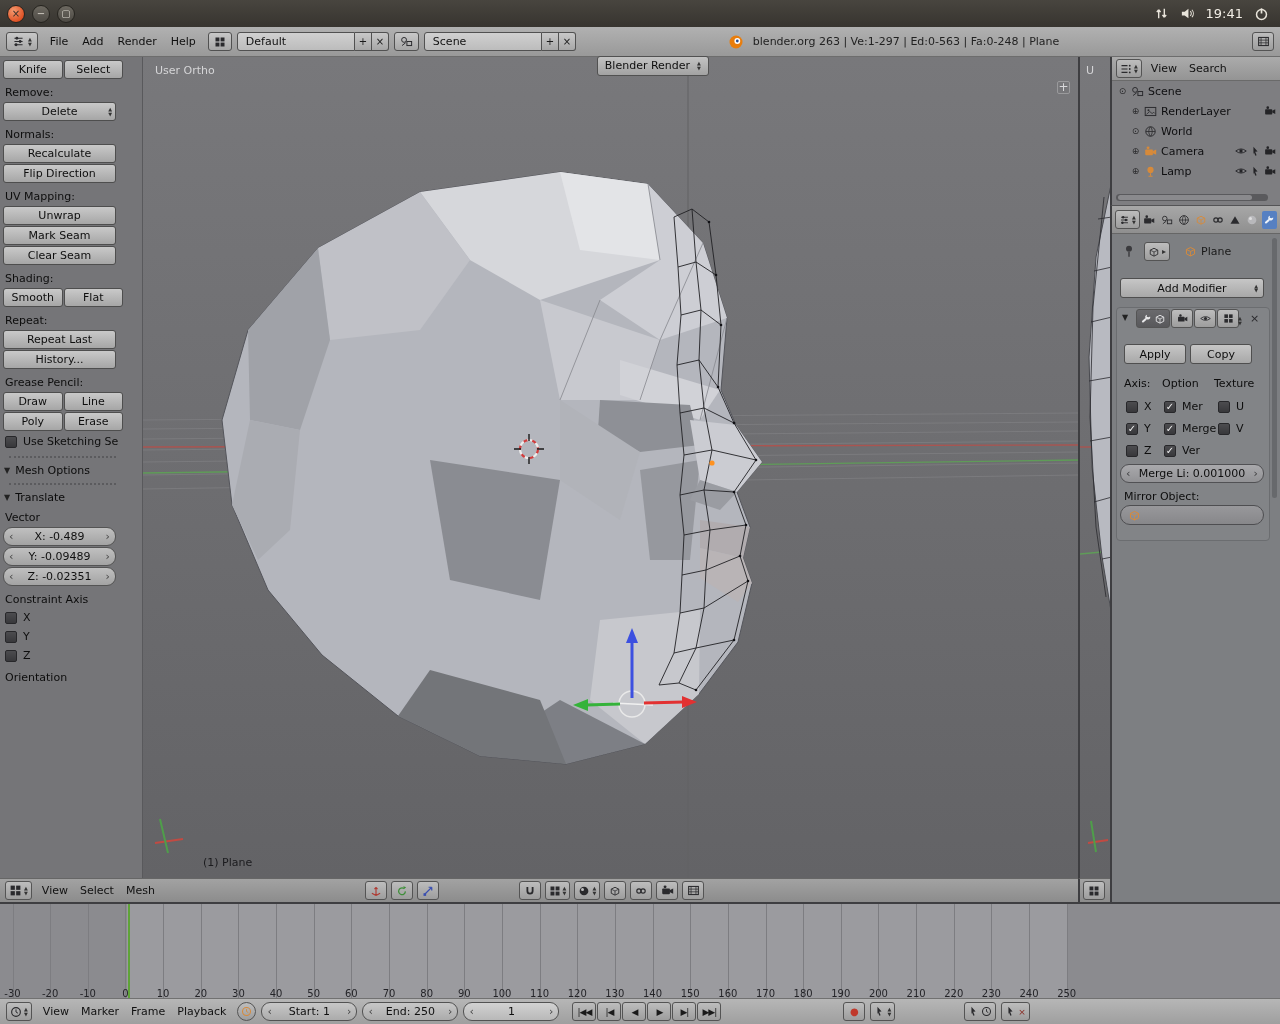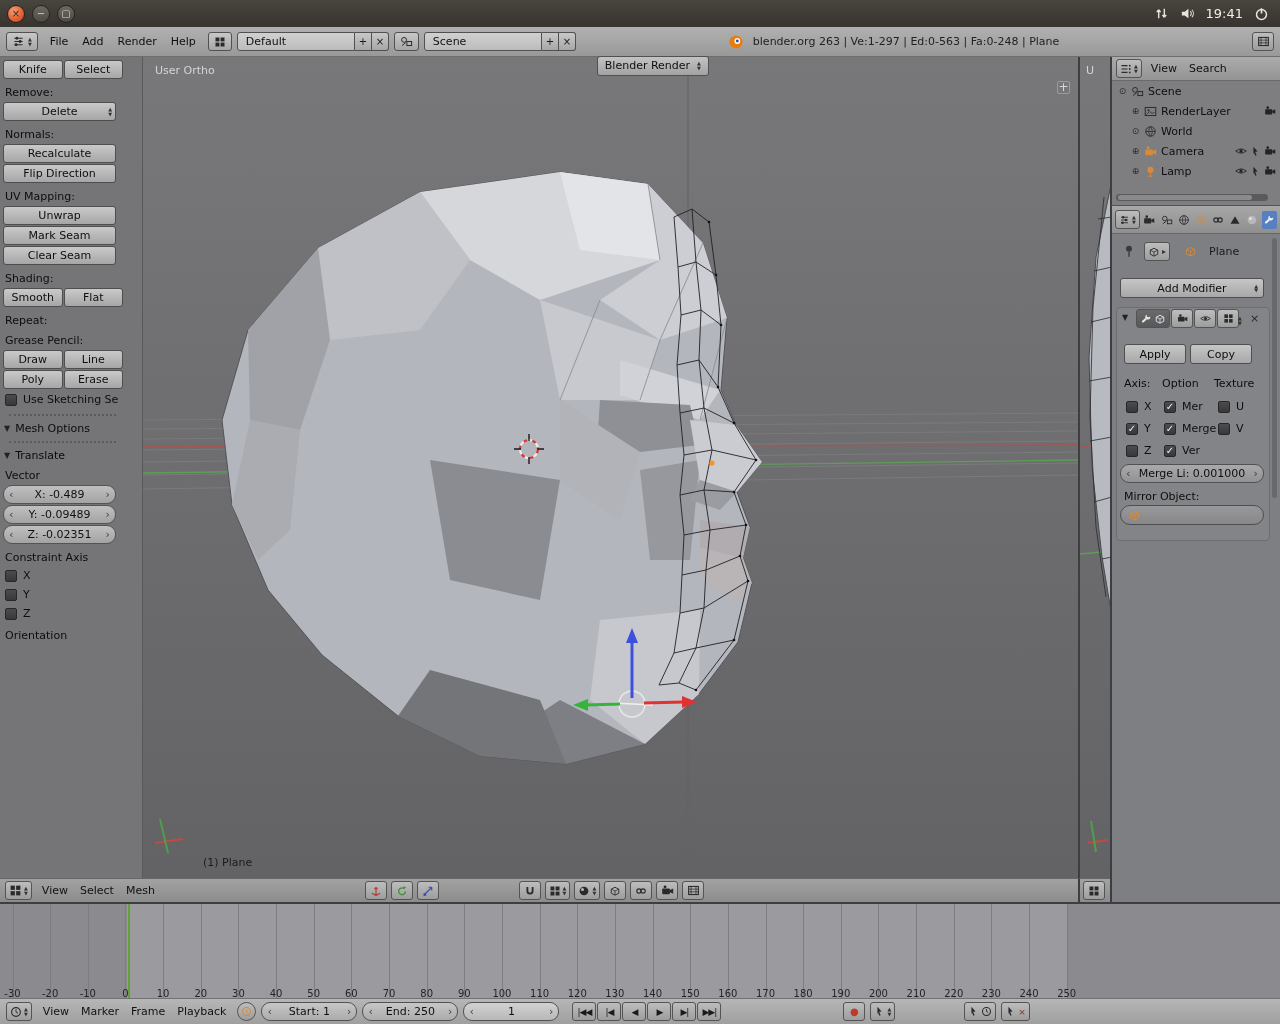--- a/index.html
+++ b/index.html
@@ -335,20 +335,24 @@
       <button class="ts-btn">Unwrap</button>
       <button class="ts-btn">Mark Seam</button>
       <button class="ts-btn">Clear Seam</button>
     </div>
   <div class="ts-label">Shading:</div>
   <div class="ts-row">
     <button class="ts-btn">Smooth</button>
     <button class="ts-btn">Flat</button>
   </div>
   <div class="ts-label">Repeat:</div>
+  <div>
+      <button class="ts-btn">Repeat Last</button>
+      <button class="ts-btn">History...</button>
+    </div>
   <div class="ts-label">Grease Pencil:</div>
   <div class="ts-row">
     <button class="ts-btn">Draw</button>
     <button class="ts-btn">Line</button>
   </div>
   <div class="ts-row">
     <button class="ts-btn">Poly</button>
     <button class="ts-btn">Erase</button>
   </div>
   <div class="cbrow">
@@ -758,21 +762,21 @@
       <g style="color:#3a3a3d">
         <use href="#sym-pin"></use>
       </g>
     </svg>
   <span class="icon-btn abs" style="left:32px;top:36px">
     <svg class="ic" width="12" height="12" style="color:#2b2b2e">
         <use href="#sym-cube"></use>
       </svg>
     <span style="font-size:8px;color:#333">▸</span>
   </span>
-  <span class="abs" style="left:72px;top:39px;display:flex;align-items:center;gap:12px">
+  <span class="abs" style="left:72px;top:39px;display:flex;align-items:center;gap:4px">
     <svg class="ic" width="13" height="13" style="color:#d78a3a">
         <use href="#sym-cube"></use>
       </svg>
     <span>Plane</span>
   </span>
 
   <span class="prop-btn" style="left:8px;top:72px;width:144px">
     <span>Add Modifier</span>
     <span class="updown" style="position:absolute;right:5px">
         <i>▲</i>

